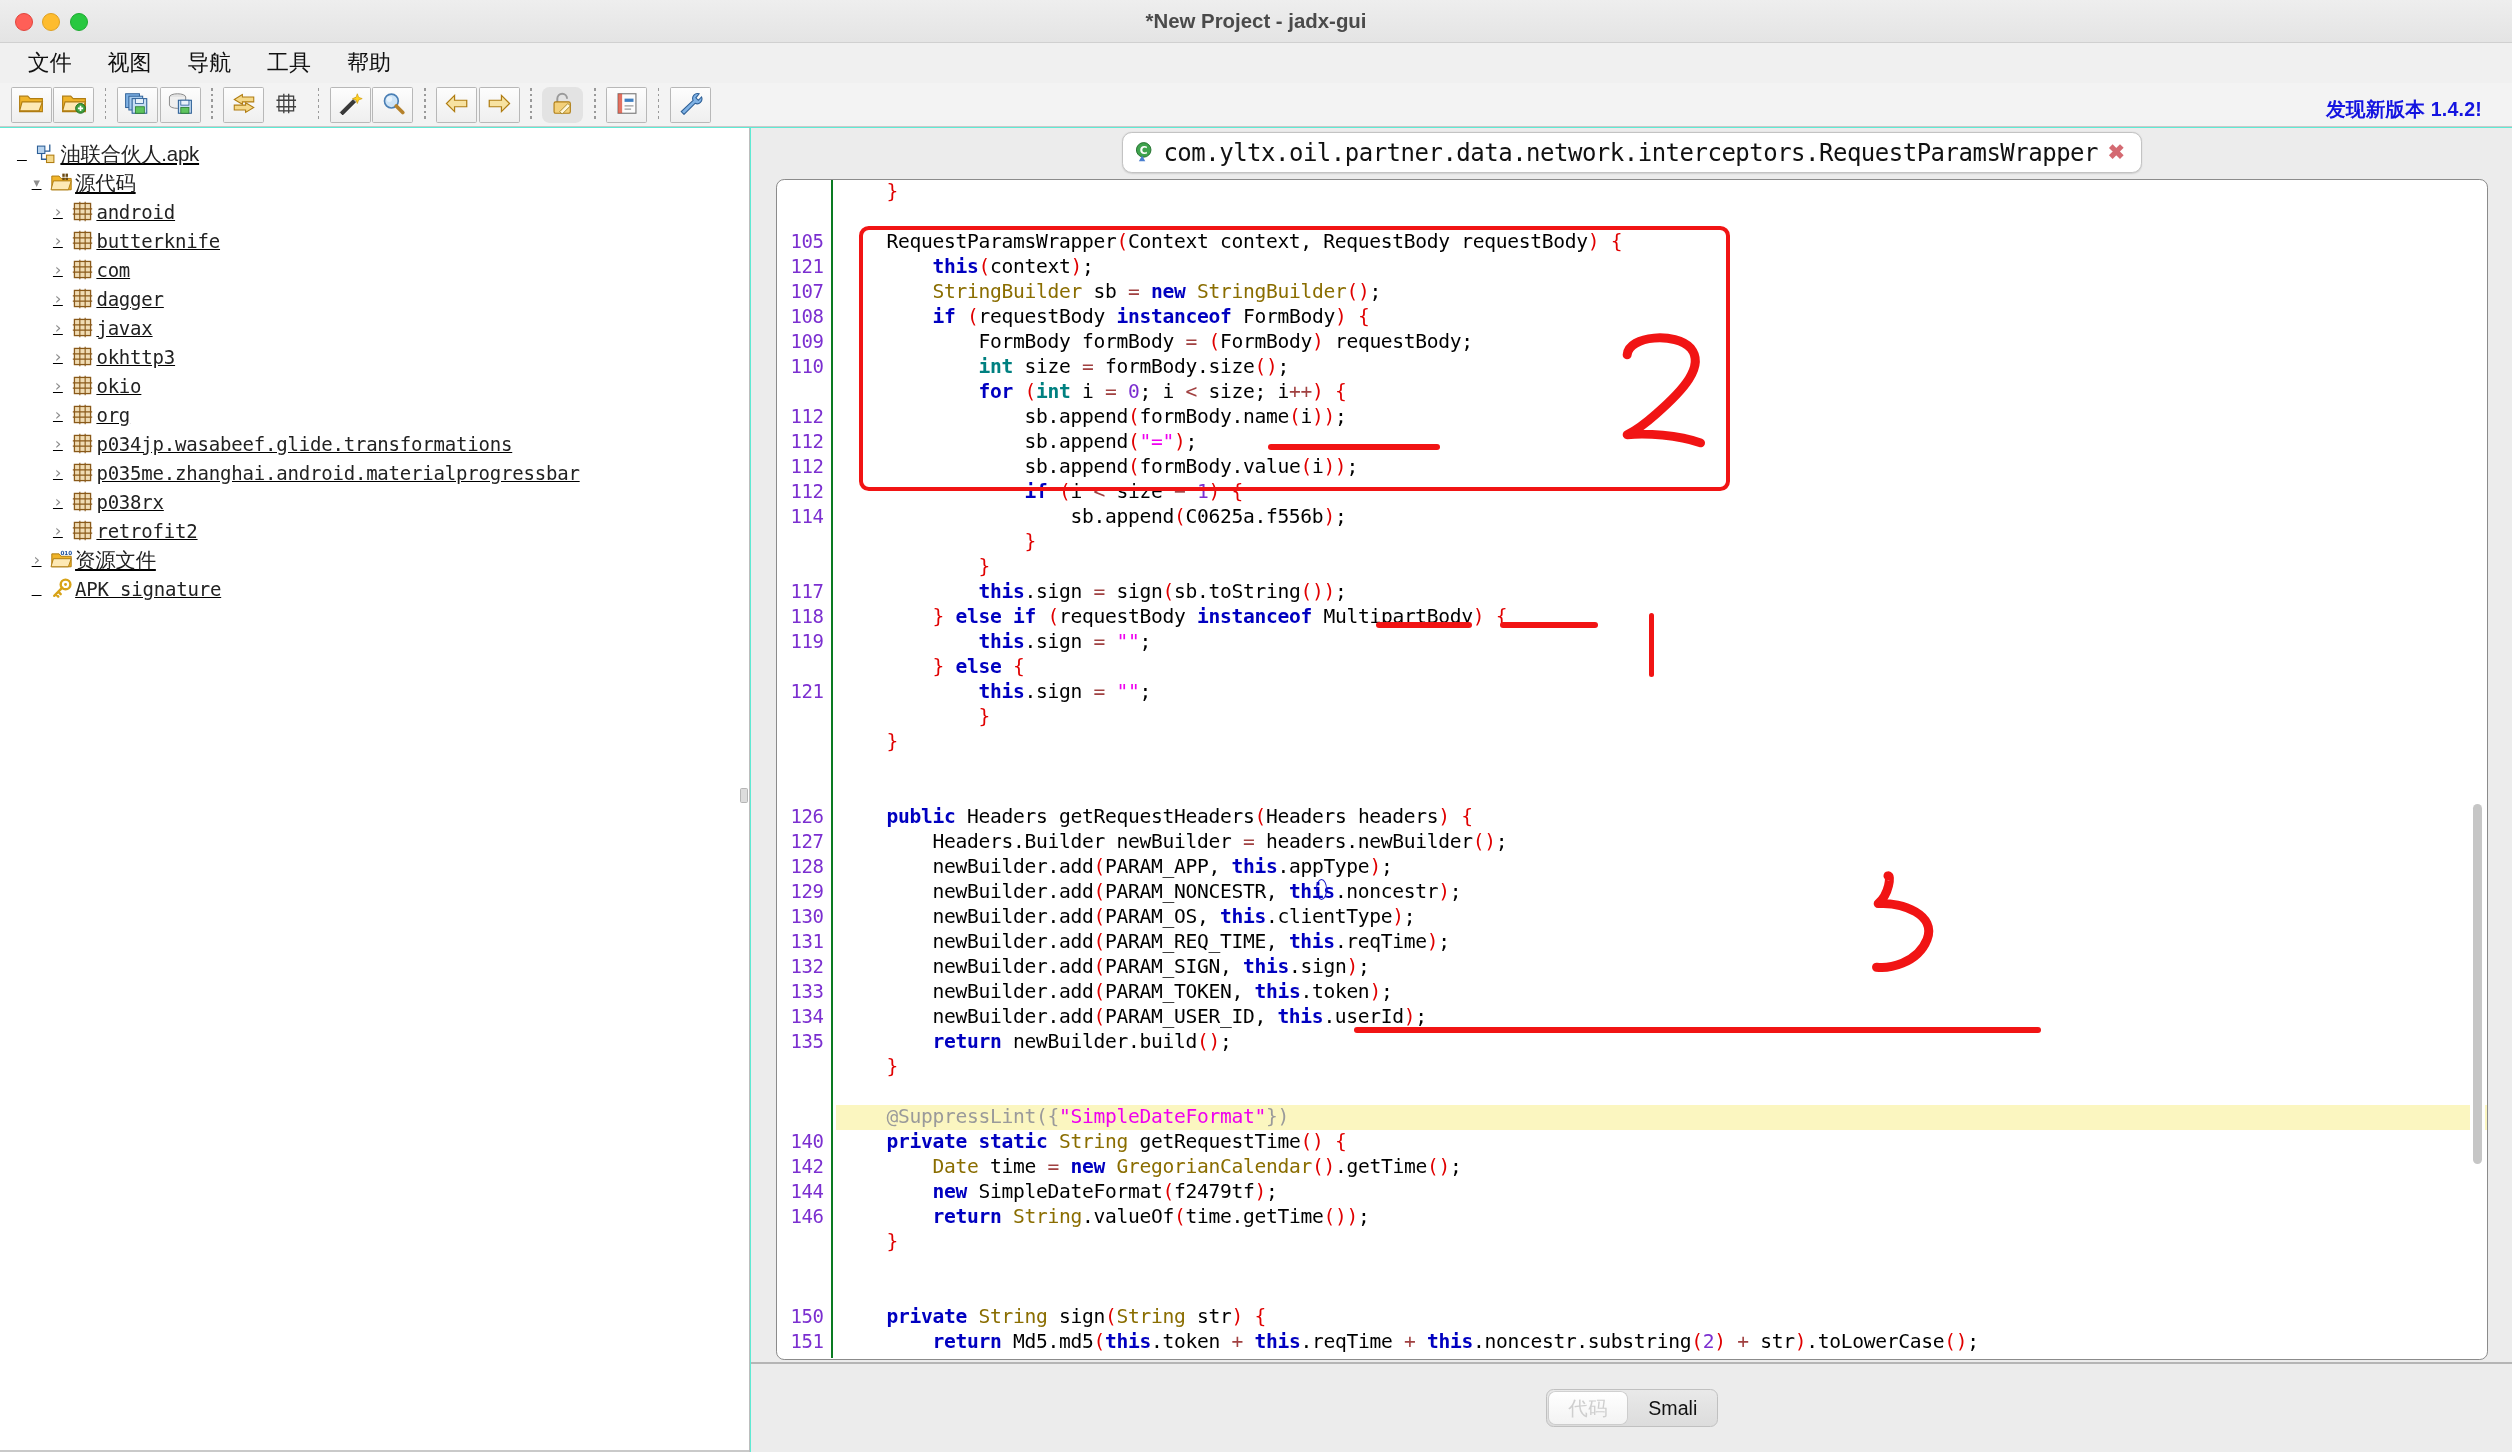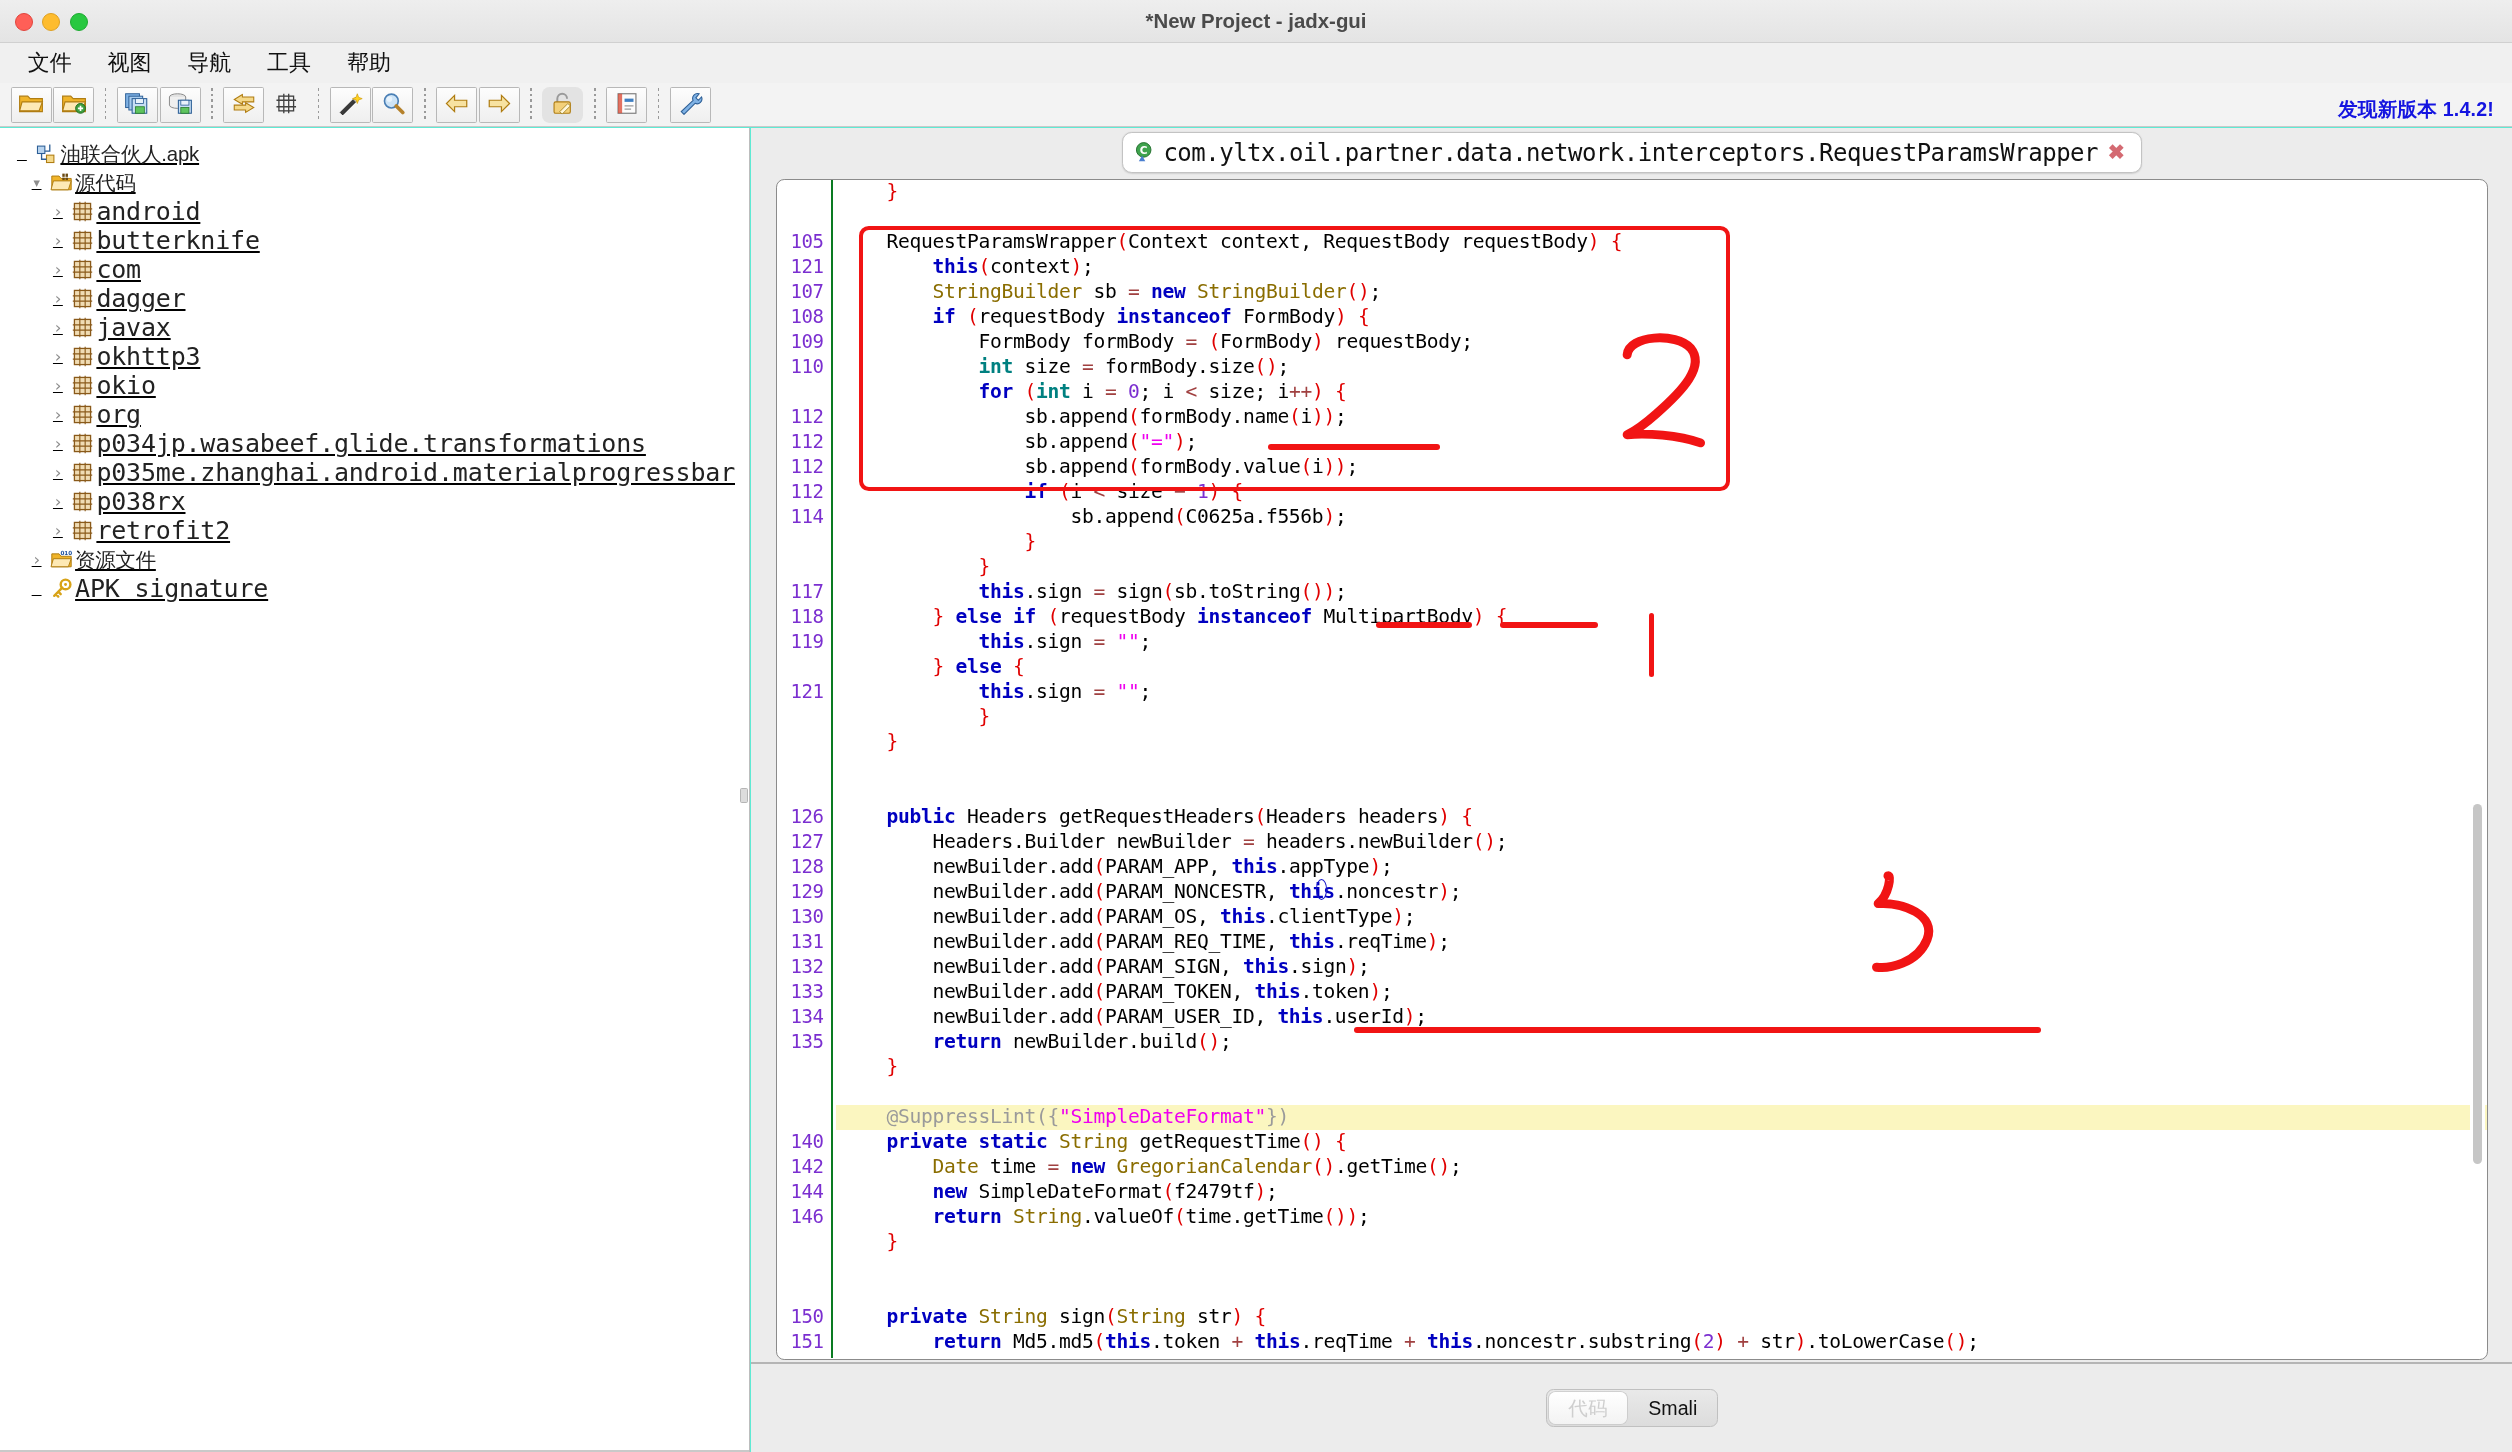--- a/index.html
+++ b/index.html
@@ -55,21 +55,21 @@
     display:flex; align-items:center; justify-content:center;
     cursor:default;
   }
   .tbtn.flat { border:0.8px solid transparent; background:transparent; }
   .tbtn.round { border:0.8px solid transparent; background:#e3e3e3; border-radius:7.4px; }
   .tsep {
     width:1.6px; height:34px; margin:0 9.8px;
     background:repeating-linear-gradient(#9a9a9a 0 2.5px, transparent 2.5px 5.7px);
   }
   .newver {
-    position:absolute; right:18px; top:96px;
+    position:absolute; right:30px; top:96px;
     font-size:19.6px; color:#1414e0; font-weight:bold; letter-spacing:0.2px;
     cursor:pointer;
   }
 
   
   .split-left {
     position:absolute; left:0; top:128px; width:750px; height:1324px;
     background:#ffffff; border-right:0.8px solid #bdbdbd;
     overflow:hidden;
   }
@@ -81,21 +81,21 @@
     position:absolute; left:740px; top:788px; width:8.2px; height:14.7px;
     background:#dcdcdc; border:0.8px solid #b5b5b5; border-radius:1.6px;
   }
 
   
   .tree { padding:11.4px 0 0 11.4px; font-family:"DejaVu Sans Mono", monospace;text-decoration:underline; }
   .trow {
     display:flex; align-items:center; height:29px; white-space:nowrap;
     cursor:default;
   }
-  .trow .tw { font-size:25px; color:#222; letter-spacing:-0.2px; }
+  .trow .tw { font-size:19px; color:#222; letter-spacing:-0.2px; }
   .trow .tw.cjk { font-family:"Liberation Sans", sans-serif; font-size:20.4px; }
   .arrow {
     width:21px; text-align:center; color:#8d8d8d; font-size:16.4px;
     flex:0 0 21px;
   }
   .arrow.blank { color:transparent; }
   .ico { width:28px; flex:0 0 28px; display:flex; align-items:center; justify-content:center; }
   .ind1 { padding-left:14.7px; }
   .ind2 { padding-left:36px; }
 

